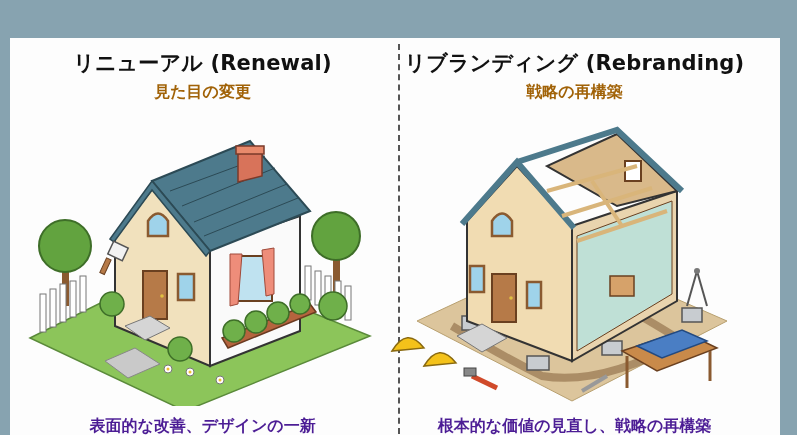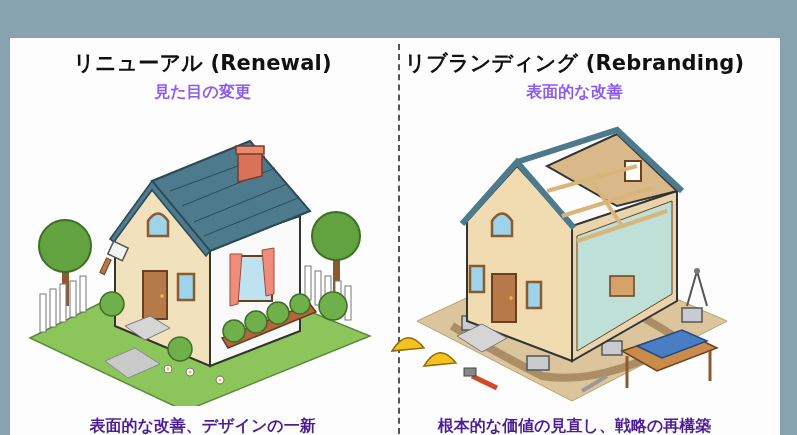--- a/index.html
+++ b/index.html
@@ -2,21 +2,21 @@
 <html><head>
 <meta charset="utf-8">
 <style>
   html,body{margin:0;padding:0;}
   body{width:797px;height:435px;background:#87a3b0;position:relative;overflow:hidden;font-family:"DejaVu Sans","Liberation Sans",sans-serif;}
   .panel{position:absolute;left:10px;top:10px;width:770px;height:408px;background:#fdfdfd;margin-top:28px;}
   .divider{position:absolute;left:388px;top:6px;height:400px;width:0;border-left:2px dashed #555;}
   .col{position:absolute;top:0;width:385px;height:408px;}
   .col.left{left:0;} .col.right{left:372px;}
   .title{position:absolute;top:11px;left:0;width:100%;text-align:center;font-weight:bold;font-size:21px;color:#111;letter-spacing:0.2px;}
-  .subtitle{position:absolute;top:44px;left:0;width:100%;text-align:center;font-weight:bold;font-size:16px;color:#8b5cf6;}
+  .subtitle{position:absolute;top:44px;left:0;width:100%;text-align:center;font-weight:bold;font-size:16px;color:#a16207;}
   .caption{position:absolute;top:378px;left:0;width:100%;text-align:center;font-weight:bold;font-size:16px;color:#4c1d95;}
   .illus{position:absolute;top:88px;left:0;width:385px;height:280px;}
 </style>
 </head>
 <body>
 
 <div class="panel">
 
   <div class="divider"></div>
 
@@ -102,21 +102,21 @@
           <circle cx="180" cy="246" r="1.5"></circle>
           <circle cx="210" cy="254" r="1.5"></circle>
         </g>
     </svg>
 
     <div class="caption">表面的な改善、デザインの一新</div>
   </div>
 
   <div class="col right">
     <div class="title">リブランディング (Rebranding)</div>
-    <div class="subtitle">表面的な改善</div>
+    <div class="subtitle">戦略の再構築</div>
 
     <svg class="illus" viewBox="0 0 385 280">
 
       <polygon points="35,195 185,125 345,195 190,275" fill="#dcc59c" stroke="#b8a070" stroke-width="1"></polygon>
       <path d="M70,200 Q120,230 160,250 Q220,260 300,215 Q260,190 240,180" fill="none" stroke="#7a5530" stroke-width="8" opacity="0.5"></path>
 
       <g fill="#c8ccd0" stroke="#555" stroke-width="1.5">
         <rect x="80" y="190" width="20" height="14"></rect>
           <rect x="145" y="230" width="22" height="14"></rect>
         <rect x="220" y="215" width="20" height="14"></rect>

